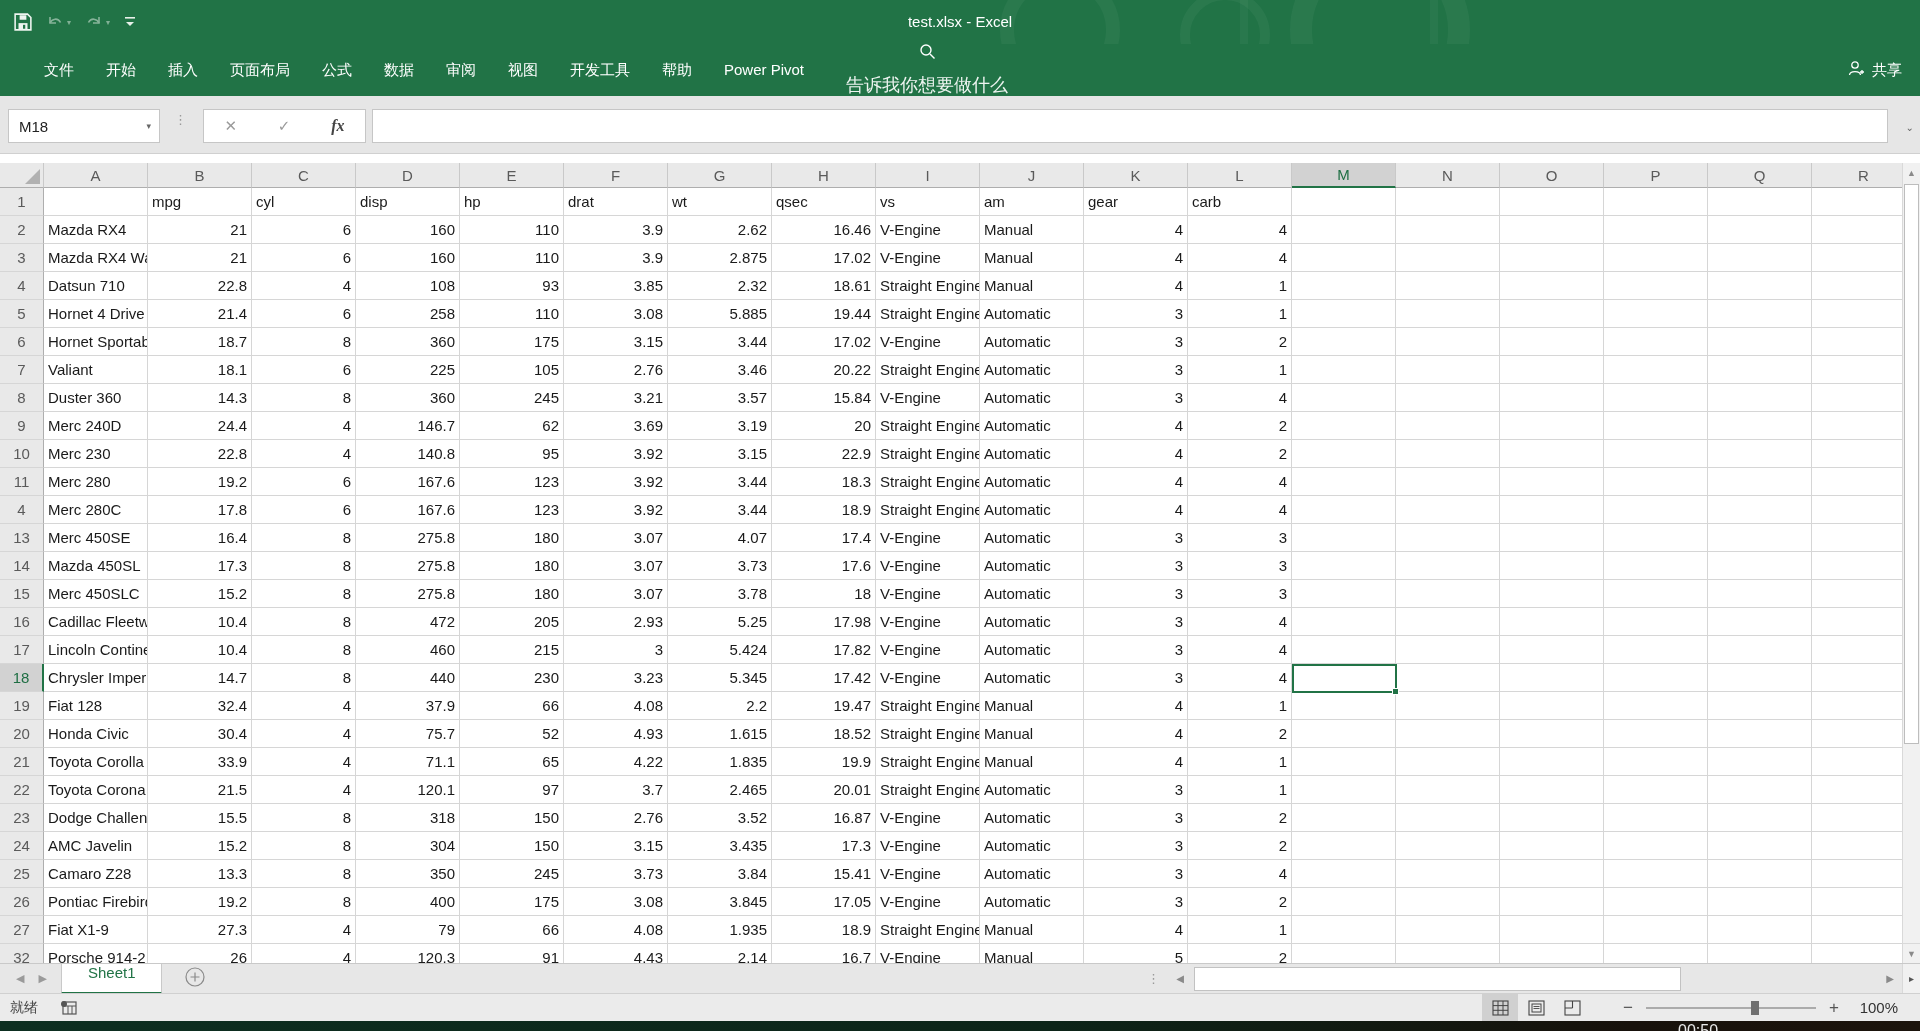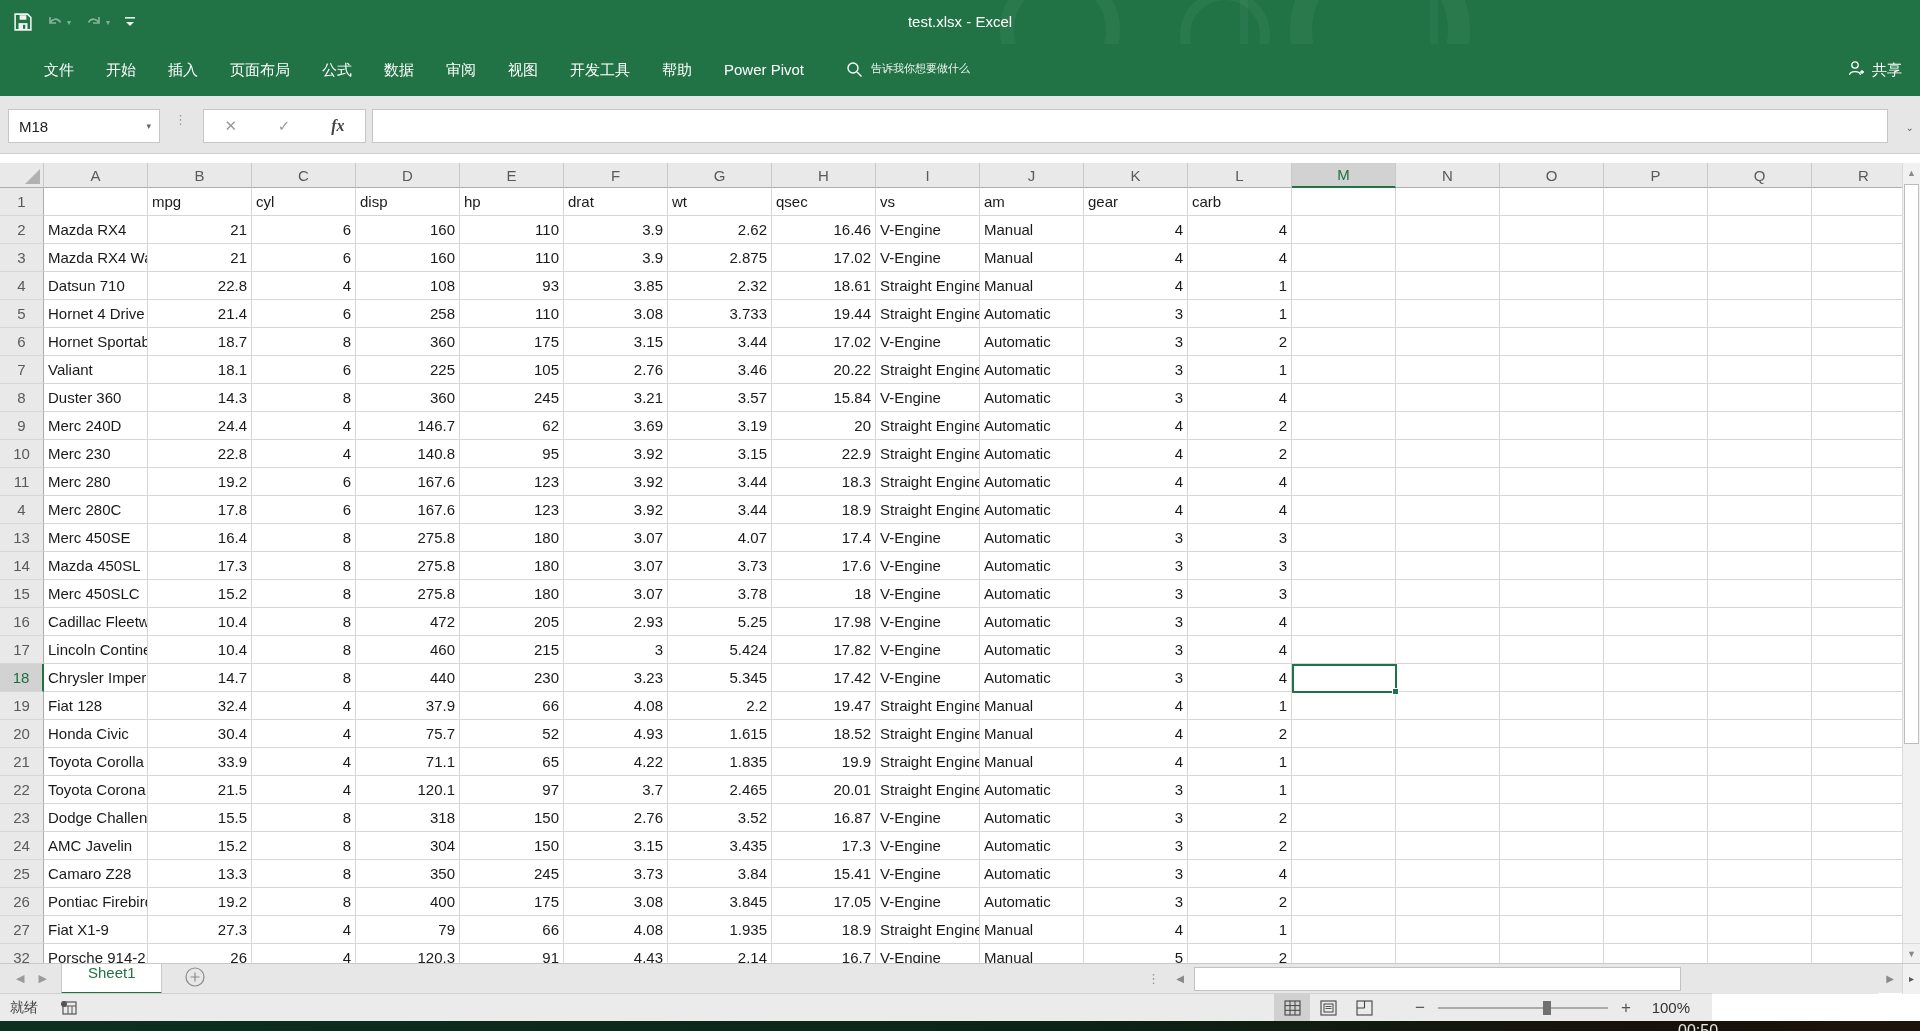--- a/index.html
+++ b/index.html
@@ -23,21 +23,21 @@
     color:#fff; font-size:15px; white-space:nowrap; }
   .tb-right { position:absolute; right:0; top:0; height:44px; display:flex; align-items:center; }
   .username { color:#fff; font-size:14px; margin-right:40px; }
   .winbtn { width:46px; height:44px; display:flex; align-items:center; justify-content:center; color:#fff; font-size:14px; }
 
   
   .tabrow { position:absolute; left:0; top:44px; width:1920px; height:52px; background:#217346;
     display:flex; align-items:center;padding-left:12px; }
   .rtabs { display:flex; align-items:center; padding-left:16px; }
   .rtab { color:#fff; font-size:15px; padding:0 16px; height:52px; line-height:52px; white-space:nowrap; cursor:default; }
-  .tellme { display:flex; margin-left:26px; color:rgba(255,255,255,0.92); font-size:11px; gap:8px; }
+  .tellme { display:flex; align-items:center; margin-left:26px; color:rgba(255,255,255,0.92); font-size:18px; gap:8px;flex-direction:column; }
   .share { position:absolute; right:18px; display:flex; align-items:center; gap:7px; color:#fff; font-size:15px; }
 
   
   .fbar { position:absolute; left:0; top:96px; width:1920px; height:58px; background:#e6e6e6; border-bottom:1px solid #d0d0d0; }
   .namebox { position:absolute; left:8px; top:13px; width:152px; height:34px; background:#fff; border:1px solid #c6c6c6;
     font-size:15px; color:#222; display:flex; align-items:center; padding-left:10px; }
   .namebox .nb-arrow { position:absolute; right:8px; font-size:9px; color:#666; }
   .vdots { position:absolute; left:174px; top:20px; color:#9a9a9a; font-size:13px; letter-spacing:0; line-height:7px; }
   .fxgroup { position:absolute; left:203px; top:13px; width:163px; height:34px; background:#fff; border:1px solid #c6c6c6;
     display:flex; align-items:center; justify-content:space-around; }
@@ -82,21 +82,21 @@
     padding:0 26px; display:flex; color:#217346; font-size:15px; border-bottom:2px solid #217346; }
   .addsheet { margin-left:22px; color:#6f6f6f; }
   .sb-dots { margin-left:auto; color:#9a9a9a; font-size:13px; padding-right:8px; }
   .hscroll { display:flex; align-items:center; height:30px; }
   .hs-btn { width:24px; height:30px; display:flex; align-items:center; justify-content:center; color:#8a8a8a; font-size:10px; }
   .hs-track { position:relative; width:686px; height:30px; background:#e7e7e7; }
   .hs-thumb { position:absolute; left:2px; top:3px; width:487px; height:24px; background:#fff; border:1px solid #c2c2c2; }
   .hs-corner { width:18px; height:30px; background:#f1f1f1; border-left:1px solid #d9d9d9; display:flex; align-items:center; justify-content:center; color:#555; font-size:10px; }
 
   
-  .statusbar { position:absolute; left:0; top:993px; width:1712px; height:28px; background:#ebebeb; border-top:1px solid #d0d0d0;
+  .statusbar { position:absolute; left:0; top:993px; width:1920px; height:28px; background:#ebebeb; border-top:1px solid #d0d0d0;
     display:flex; align-items:center; font-size:14px; color:#444; }
   .status-text { padding-left:10px; }
   .macroicon { margin-left:22px; display:flex; align-items:center; }
   .sb-right { margin-left:auto; display:flex; align-items:center; height:28px; }
   .viewbtn { width:36px; height:28px; display:flex; align-items:center; justify-content:center; }
   .viewbtn.active { background:#d0d0d0; }
   .zoomctl { display:flex; align-items:center; margin-left:26px; margin-right:14px; }
   .zminus,.zplus { color:#555; font-size:17px; width:24px; text-align:center; }
   .ztrack { position:relative; width:170px; height:2px; background:#ababab; margin:0 6px; }
   .zthumb { position:absolute; left:105px; top:-6px; width:8px; height:14px; background:#707070; }
@@ -311,21 +311,21 @@
           <div class="cell txt"></div>
         </div>
         <div class="grow">
           <div class="rowh">5</div>
           <div class="cell txt">Hornet 4 Drive</div>
           <div class="cell num">21.4</div>
           <div class="cell num">6</div>
           <div class="cell num">258</div>
           <div class="cell num">110</div>
           <div class="cell num">3.08</div>
-          <div class="cell num">3.733</div>
+          <div class="cell num">5.885</div>
           <div class="cell num">19.44</div>
           <div class="cell txt">Straight Engine</div>
           <div class="cell txt">Automatic</div>
           <div class="cell num">3</div>
           <div class="cell num">1</div>
           <div class="cell txt"></div>
           <div class="cell txt"></div>
           <div class="cell txt"></div>
           <div class="cell txt"></div>
           <div class="cell txt"></div>

